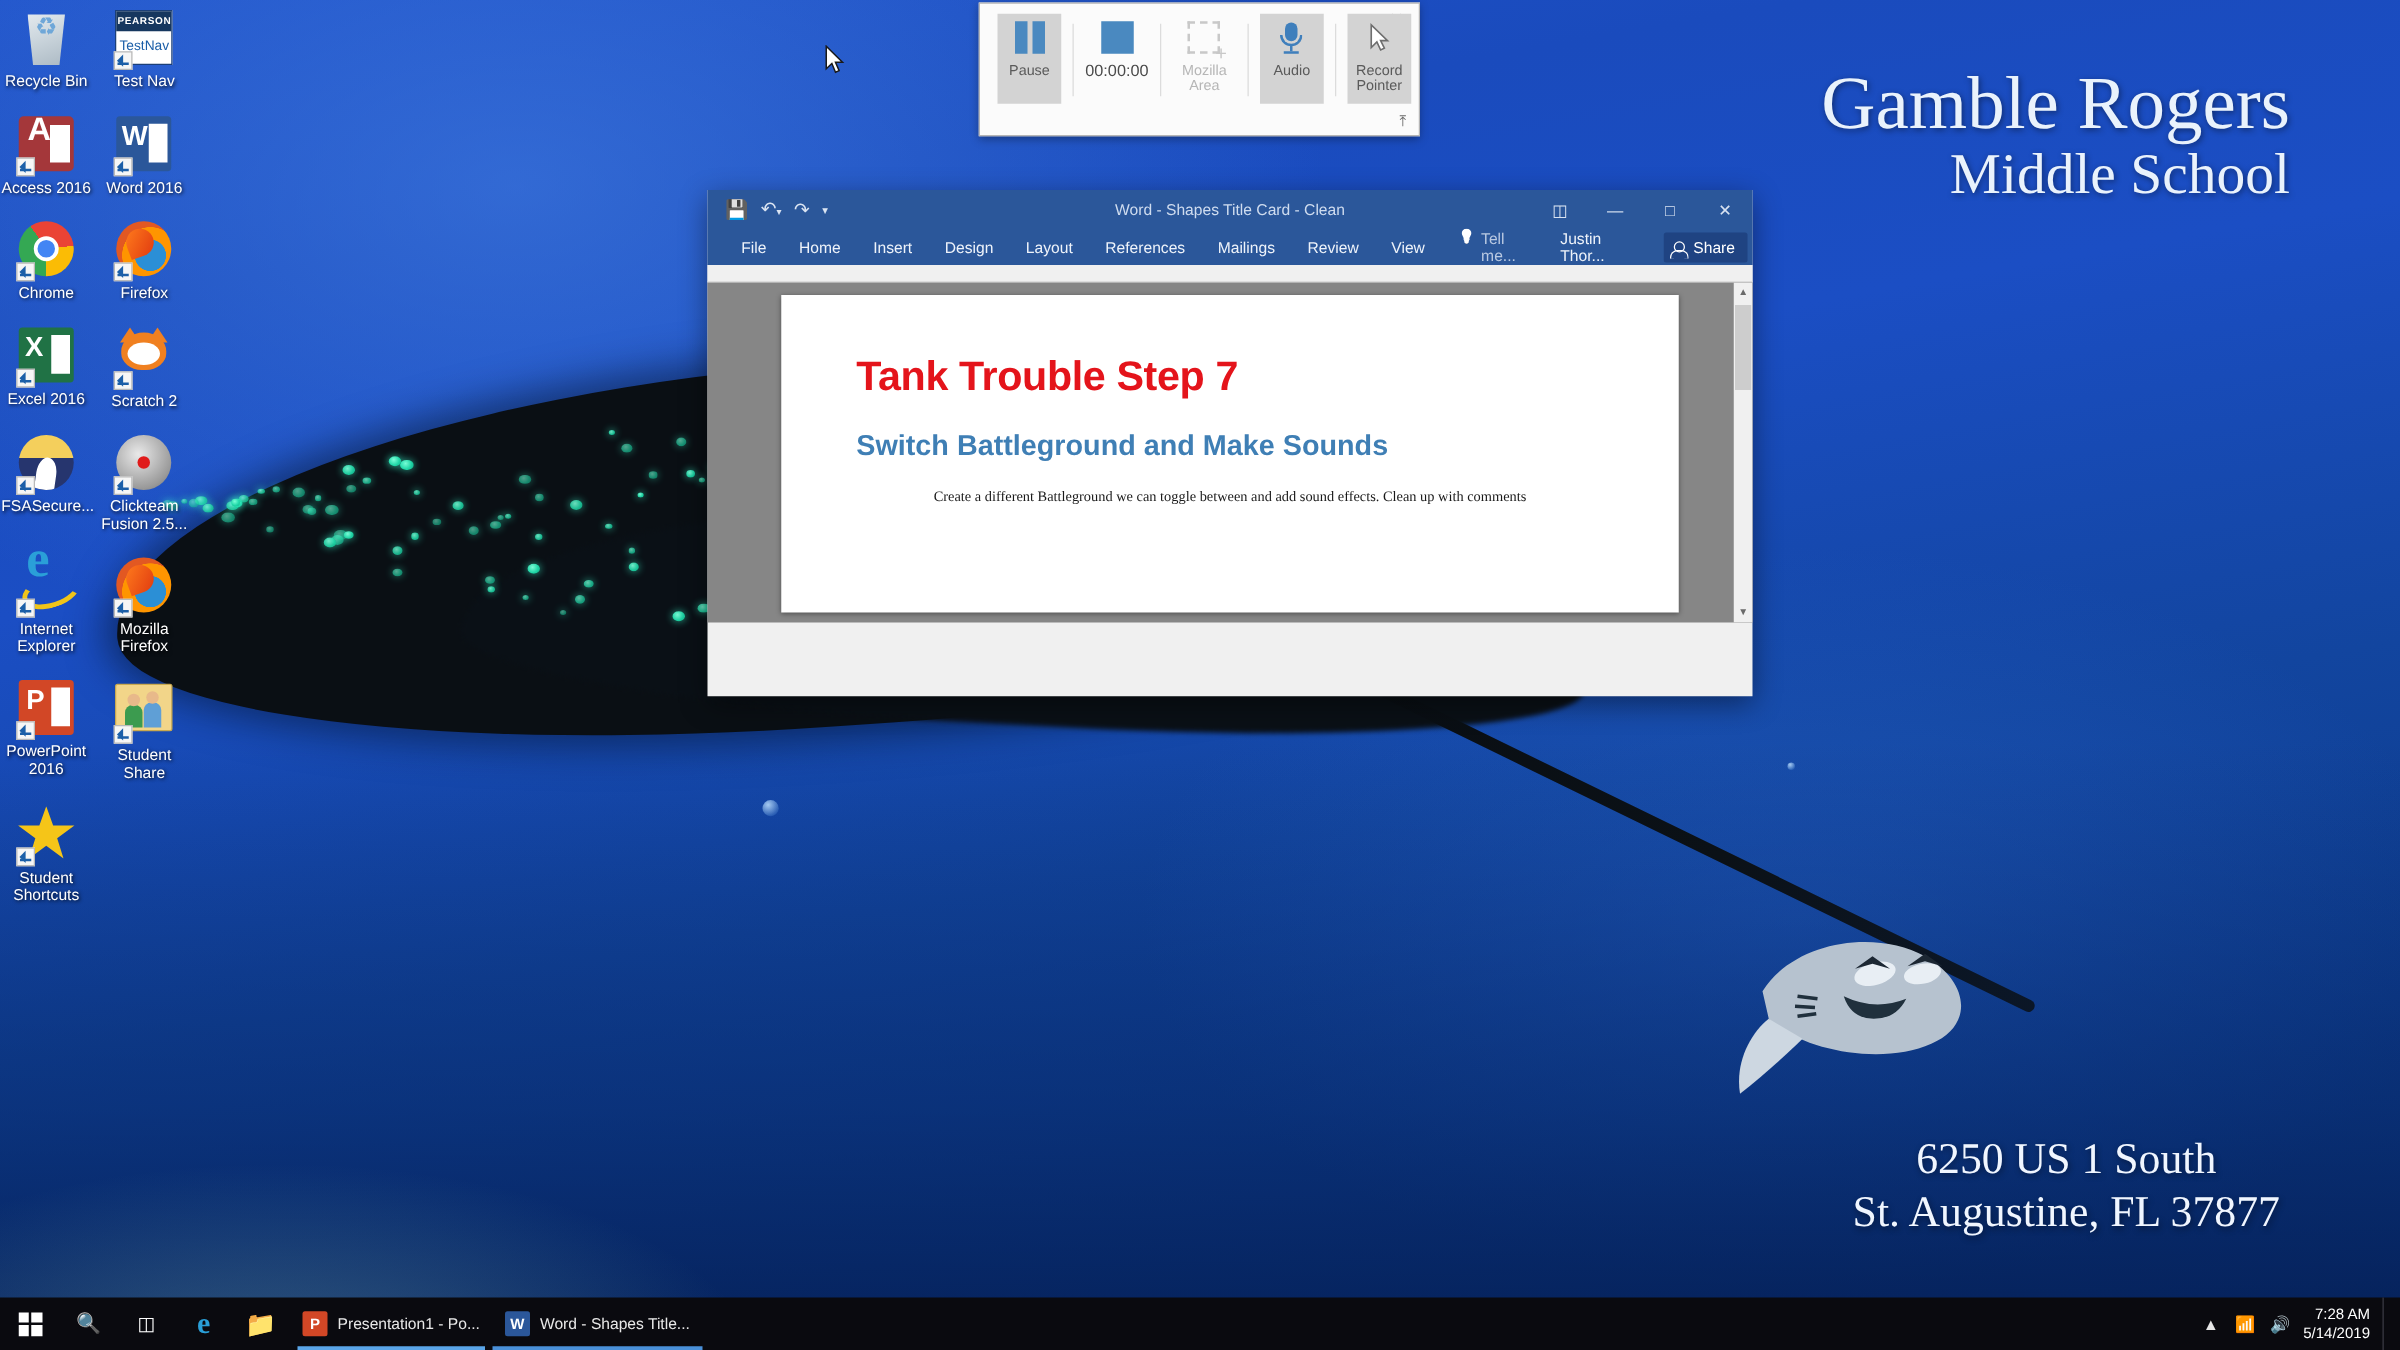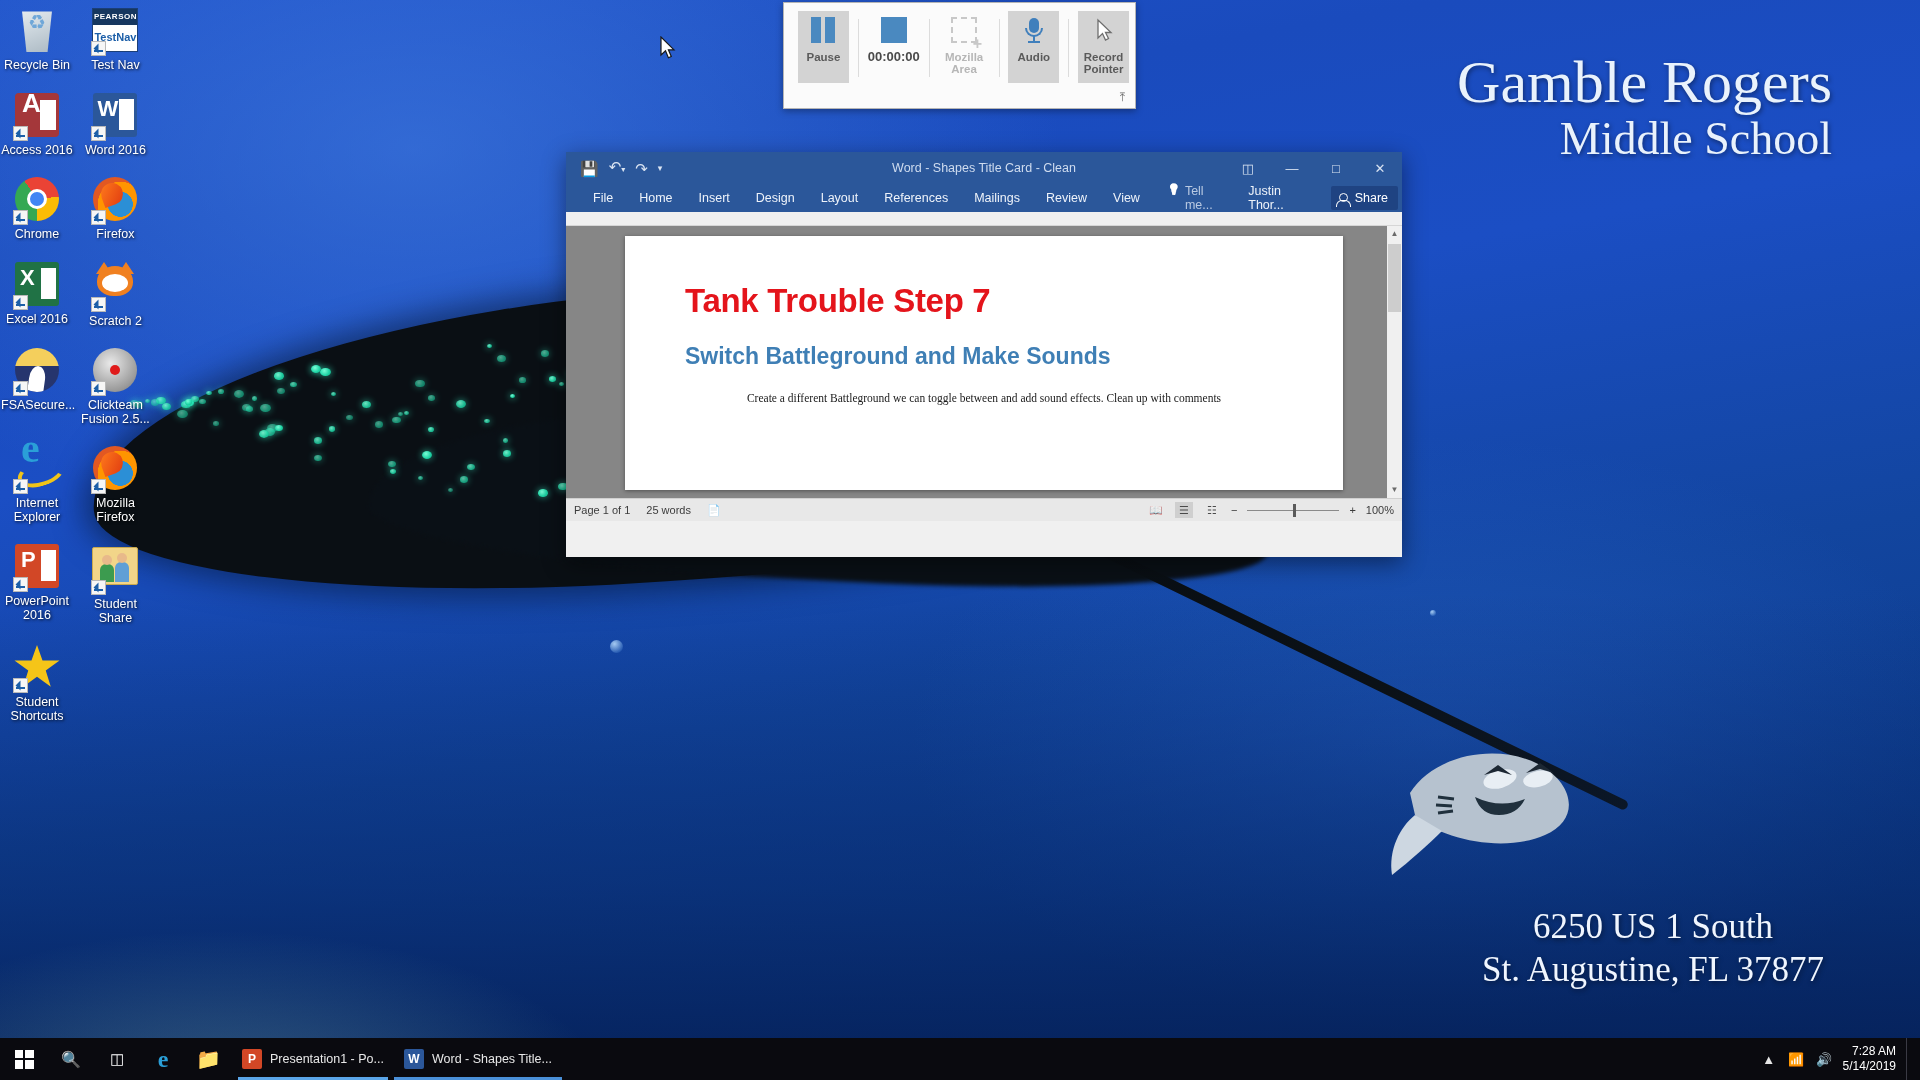--- a/index.html
+++ b/index.html
@@ -130,21 +130,21 @@
   
   .ic-recycle { width: 44px; height: 44px; margin: 2px auto; background:
      linear-gradient(160deg,#e9eef2 0%, #cdd7de 45%, #aab8c2 100%);
      clip-path: polygon(16% 8%, 84% 8%, 74% 100%, 26% 100%);
      position: relative; }
   .ic-recycle::after { content:"♻"; position:absolute; left:0; right:0; top:8px;
      text-align:center; font-size:20px; color:#6fa7d8; text-shadow:none; }
   .ic-testnav { width: 46px; height: 44px; margin: 2px auto; background: #fff; border:1px solid #1b3f78; }
   .ic-testnav .pearson { background: #16375f; color: #fff; font-size: 8px; font-weight: bold;
      letter-spacing: .5px; text-align: center; padding: 1px 0; text-shadow:none;}
-  .ic-testnav .tn { color: #1b5ea8; font-size: 11px; font-weight: bold; text-align:center; padding-top:6px; text-shadow:none;}
+  .ic-testnav .tn { color: #1b5ea8; font-size: 11px; font-weight: normal; text-align:center; padding-top:6px; text-shadow:none;}
   .ic-access { width: 44px; height: 44px; margin: 2px auto; background: #a4373a;
      border-radius: 4px; position: relative; }
   .ic-access::before { content: "A"; position: absolute; left: 7px; top: 4px; color: #fff;
      font-size: 26px; font-weight: bold; text-shadow: none; }
   .ic-access .pages { position:absolute; right:3px; top:7px; width:16px; height:30px; background:#fff; }
   .ic-word { width: 44px; height: 44px; margin: 2px auto; background: #2b579a; border-radius: 3px; position: relative; }
   .ic-word::before { content: "W"; position: absolute; left: 4px; top: 9px; color: #fff; font-size: 22px; font-weight: bold; text-shadow:none;}
   .ic-word .pages { position:absolute; right:3px; top:6px; width:15px; height:31px; background:#fff; }
   .ic-excel { width: 44px; height: 44px; margin: 2px auto; background: #207245; border-radius: 3px; position: relative; }
   .ic-excel::before { content: "X"; position: absolute; left: 5px; top: 9px; color: #fff; font-size: 22px; font-weight: bold; text-shadow:none;}
@@ -191,21 +191,21 @@
     width: 353px; height: 107px;
     background: #fbfbfb;
     border: 1px solid #b5b5b5;
     box-shadow: 0 2px 7px rgba(0,0,0,.35);
   }
   #recorder .rec-inner { display: flex; align-items: flex-start; height: 84px; padding: 8px 6px 0 14px; }
   .rec-btn {
     width: 57px; height: 72px; display: flex; flex-direction: column;
     align-items: center; justify-content: flex-start;
     font-size: 11.5px; color: #5a5a5a; text-align: center; line-height: 12px;
-    padding-top: 6px; position: relative; font-weight: bold;
+    padding-top: 6px; position: relative;
   }
   .rec-btn.active { background: #d3d3d3; }
   .rec-btn.dim { color: #b6b6b6; }
   .rec-sep { width: 1px; height: 58px; background: #dcdcdc; margin: 8px 9px 0 9px; }
   .icon-pause { width: 26px; height: 26px; margin-bottom: 8px; position: relative; }
   .icon-pause span { position: absolute; top: 0; width: 10px; height: 26px; background: #4a89c0; }
   .icon-pause span.a { left: 1px; } .icon-pause span.b { right: 1px; }
   .icon-stop { width: 26px; height: 26px; background: #4a89c0; margin-bottom: 8px; }
   .icon-selarea { width: 26px; height: 26px; border: 2px dashed #c8c8c8; margin-bottom: 8px; position: relative; }
   .icon-selarea::after { content:"+"; position:absolute; right:-7px; bottom:-9px; font-size:16px; color:#c8c8c8; line-height:12px;}
@@ -738,39 +738,20 @@
         <div class="doc-h2">Switch Battleground and Make Sounds</div>
         <div class="doc-body">Create a different Battleground we can toggle between and add sound effects.  Clean up with comments</div>
       </div>
       <div class="w-scrollbar">
         <div class="w-scroll-up">▲</div>
         <div class="w-scroll-thumb"></div>
         <div class="w-scroll-dn">▼</div>
       </div>
     </div>
 
-    <div class="w-status">
-      <div class="left">
-        <span>Page 1 of 1</span>
-        <span>25 words</span>
-        <span>📄</span>
-      </div>
-      <div class="right">
-        <span class="view-btn">📖</span>
-        <span class="view-btn sel">☰</span>
-        <span class="view-btn">☷</span>
-        <span>−</span>
-        <span class="zoom-slider">
-          <span class="track"></span>
-            <span class="knob"></span>
-        </span>
-        <span>+</span>
-        <span>100%</span>
-      </div>
-    </div>
   </div>
 
   <div id="taskbar">
     <div class="tb-item tb-start">
       <div class="win-logo">
           <i></i>
           <i></i>
           <i></i>
           <i></i>
         </div>

